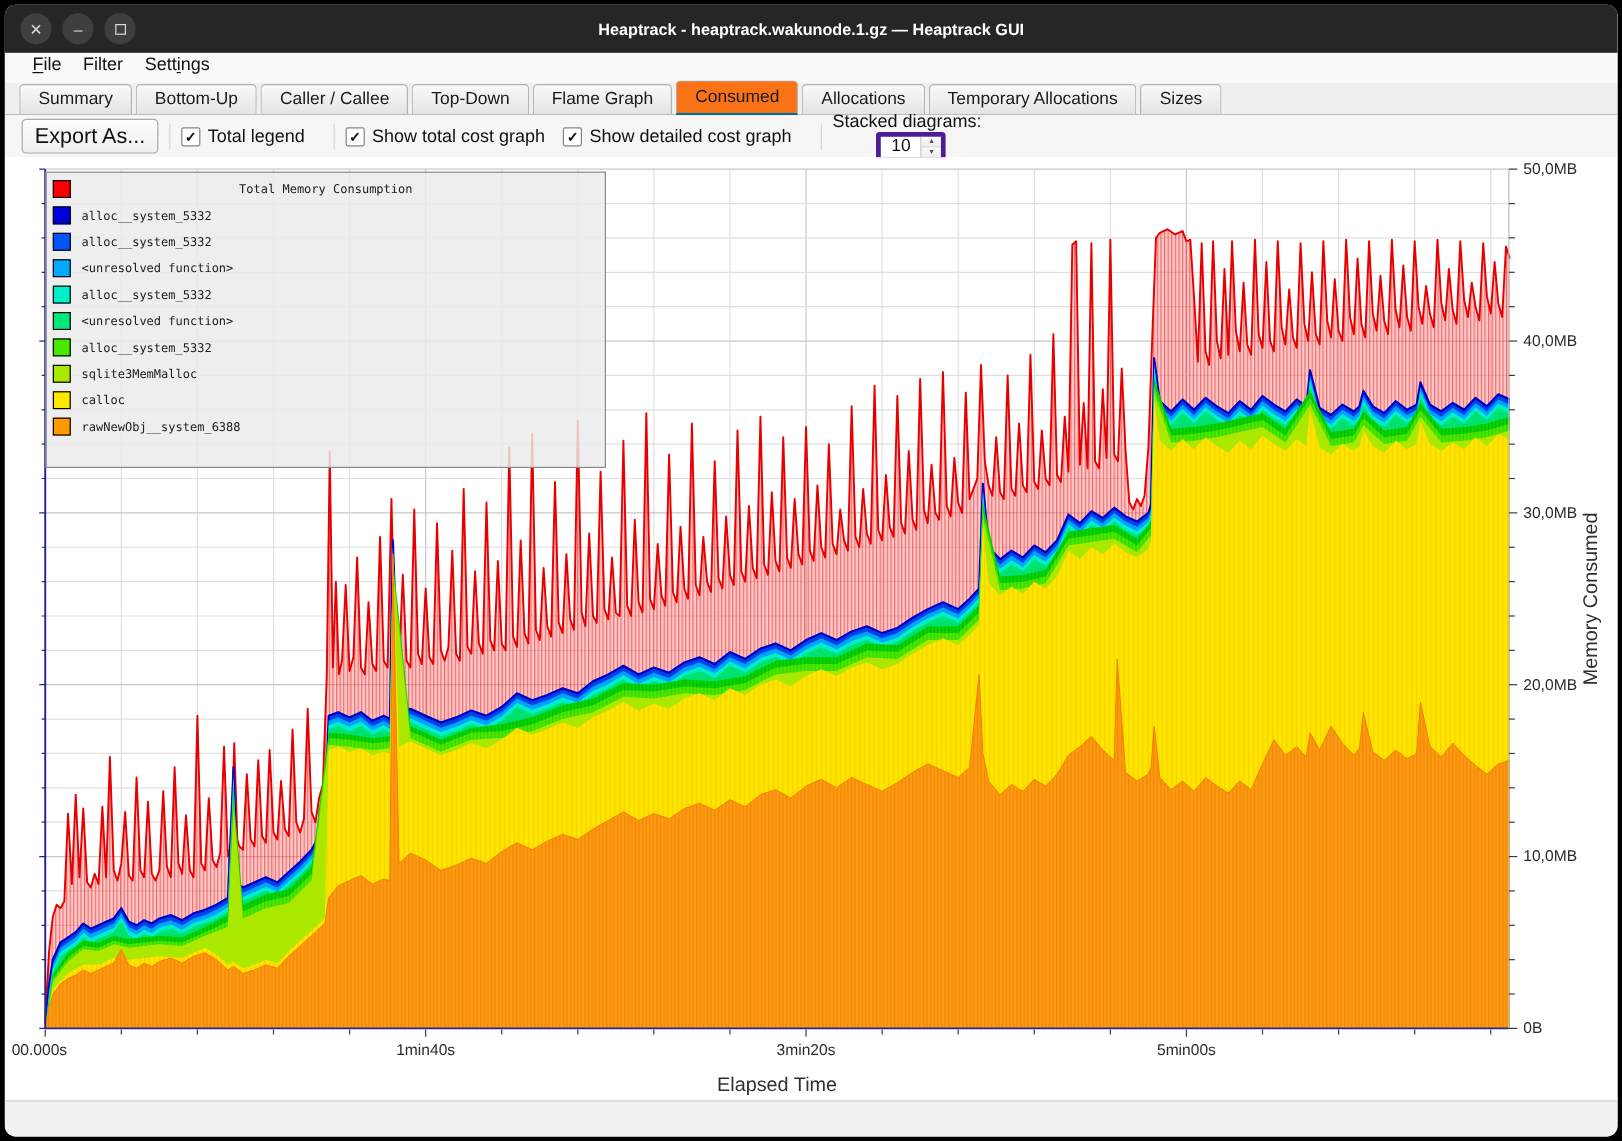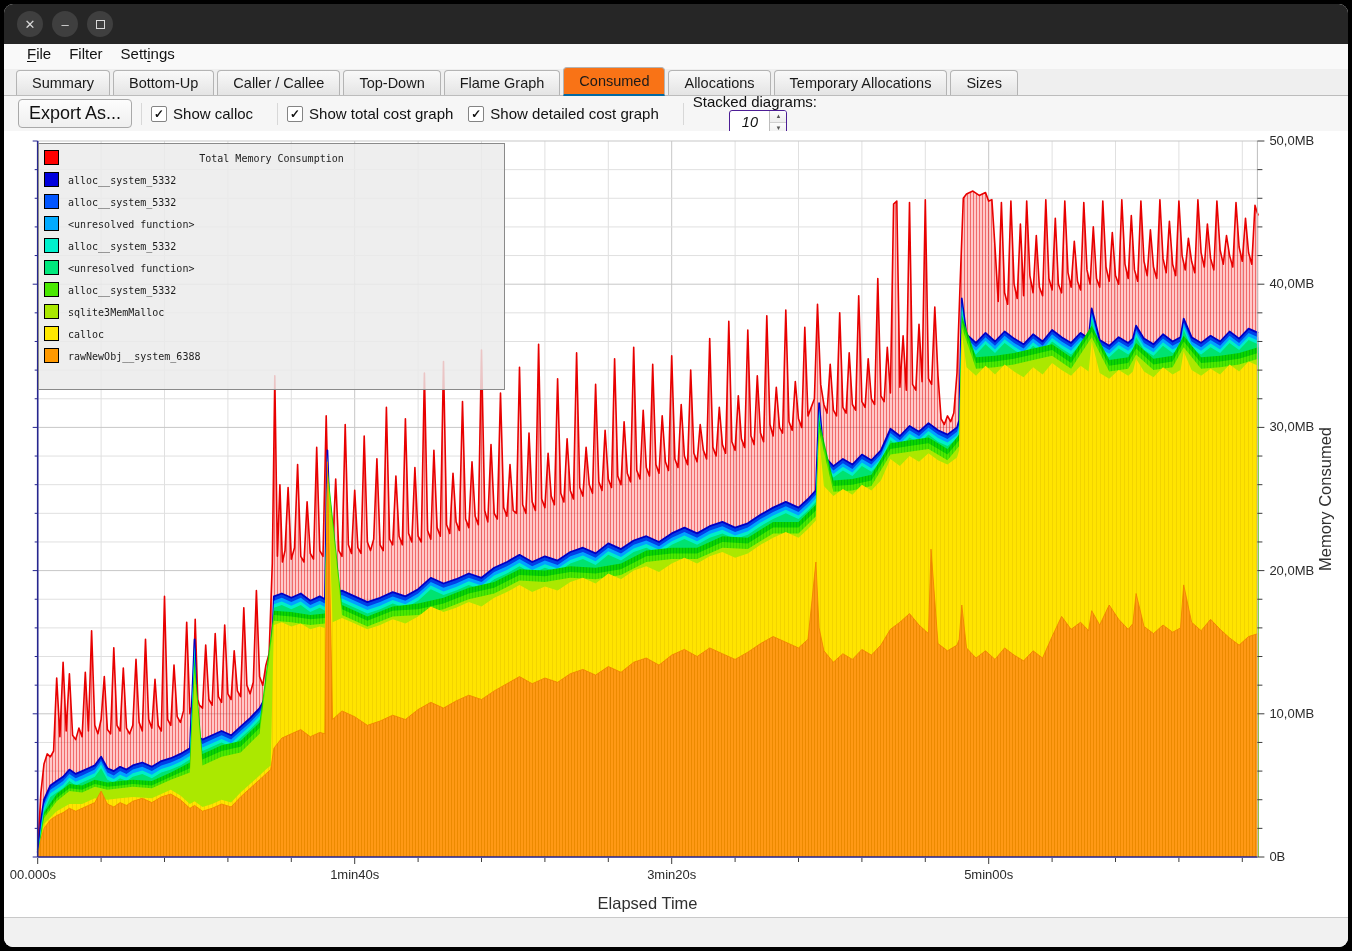--- a/index.html
+++ b/index.html
@@ -36,22 +36,22 @@
   .btn { font-size:18px; color:#111; padding:3px 10px; border:1px solid #a9a9a9; border-radius:4px;
          background:linear-gradient(#fdfdfd,#efefef); }
   .tsep { width:1px; height:22px; background:#d8d8d8; margin:0 9px; }
   .cb { display:flex; align-items:center; margin-right:15px; }
   .cb .box { width:16px; height:16px; background:#fff; border:1px solid #848484; border-radius:2px;
              display:flex; align-items:center; justify-content:center; margin-right:6px;
              font-size:12px; font-weight:bold; color:#111; line-height:1; }
   .cb .lbl { font-size:15px; color:#111; }
   .spin-wrap { display:flex; align-items:center;flex-direction:column; }
   .spin-label { font-size:15px; color:#111; margin-right:7px; }
-  .spinbox { display:flex; width:58px; height:25px; border:1px solid #4c1d95; border-radius:3px;
-             background:#fff; overflow:hidden;font-style:italic; }
+  .spinbox { display:flex; width:58px; height:25px; border:4px solid #4c1d95; border-radius:3px;
+             background:#fff; overflow:hidden; }
   .spin-val { flex:1; font-size:14.5px; color:#111; display:flex; align-items:center; justify-content:center; }
   .spin-btns { width:17px; border-left:1px solid #bdbdbd; display:flex; flex-direction:column; }
   .spin-btns div { flex:1; font-size:6px; color:#555; display:flex; align-items:center; justify-content:center;
                    background:linear-gradient(#fcfcfc,#ededed); }
   .spin-btns div:first-child { border-bottom:1px solid #cfcfcf; }
 
   
   .chart-wrap { position:relative; height:787px; background:#fff; border-bottom:1px solid #c9c9c9; }
   .chart-wrap svg { position:absolute; inset:0; }
   .bottom-strip { height:100%; background:#f1f1f1; }
@@ -73,20 +73,21 @@
   <div class="titlebar">
     <div class="winbtn">
         <span>✕</span>
       </div>
     <div class="winbtn">
         <span>–</span>
       </div>
     <div class="winbtn">
         <span class="sq"></span>
       </div>
+    <div class="title-text">Heaptrack - heaptrack.wakunode.1.gz — Heaptrack GUI</div>
   </div>
 
   <div class="menubar" id="menubar">
       <div class="menu-item"><u>F</u>ile</div>
       <div class="menu-item">Filter</div>
       <div class="menu-item">Sett<u>i</u>ngs</div>
     </div>
 
   <div class="tabbar" id="tabbar">
       <div class="tab">Summary</div>
@@ -99,21 +100,21 @@
       <div class="tab">Temporary Allocations</div>
       <div class="tab">Sizes</div>
     </div>
 
   <div class="toolbar">
     <button class="btn">Export As...</button>
     <div class="tsep"></div>
     <span id="checkboxes" style="display:flex;align-items:center">
         <span class="cb">
           <span class="box">✓</span>
-          <span class="lbl">Show calloc</span>
+          <span class="lbl">Total legend</span>
         </span>
         <span class="tsep"></span>
         <span class="cb">
           <span class="box">✓</span>
           <span class="lbl">Show total cost graph</span>
         </span>
         <span class="cb">
           <span class="box">✓</span>
           <span class="lbl">Show detailed cost graph</span>
         </span>

